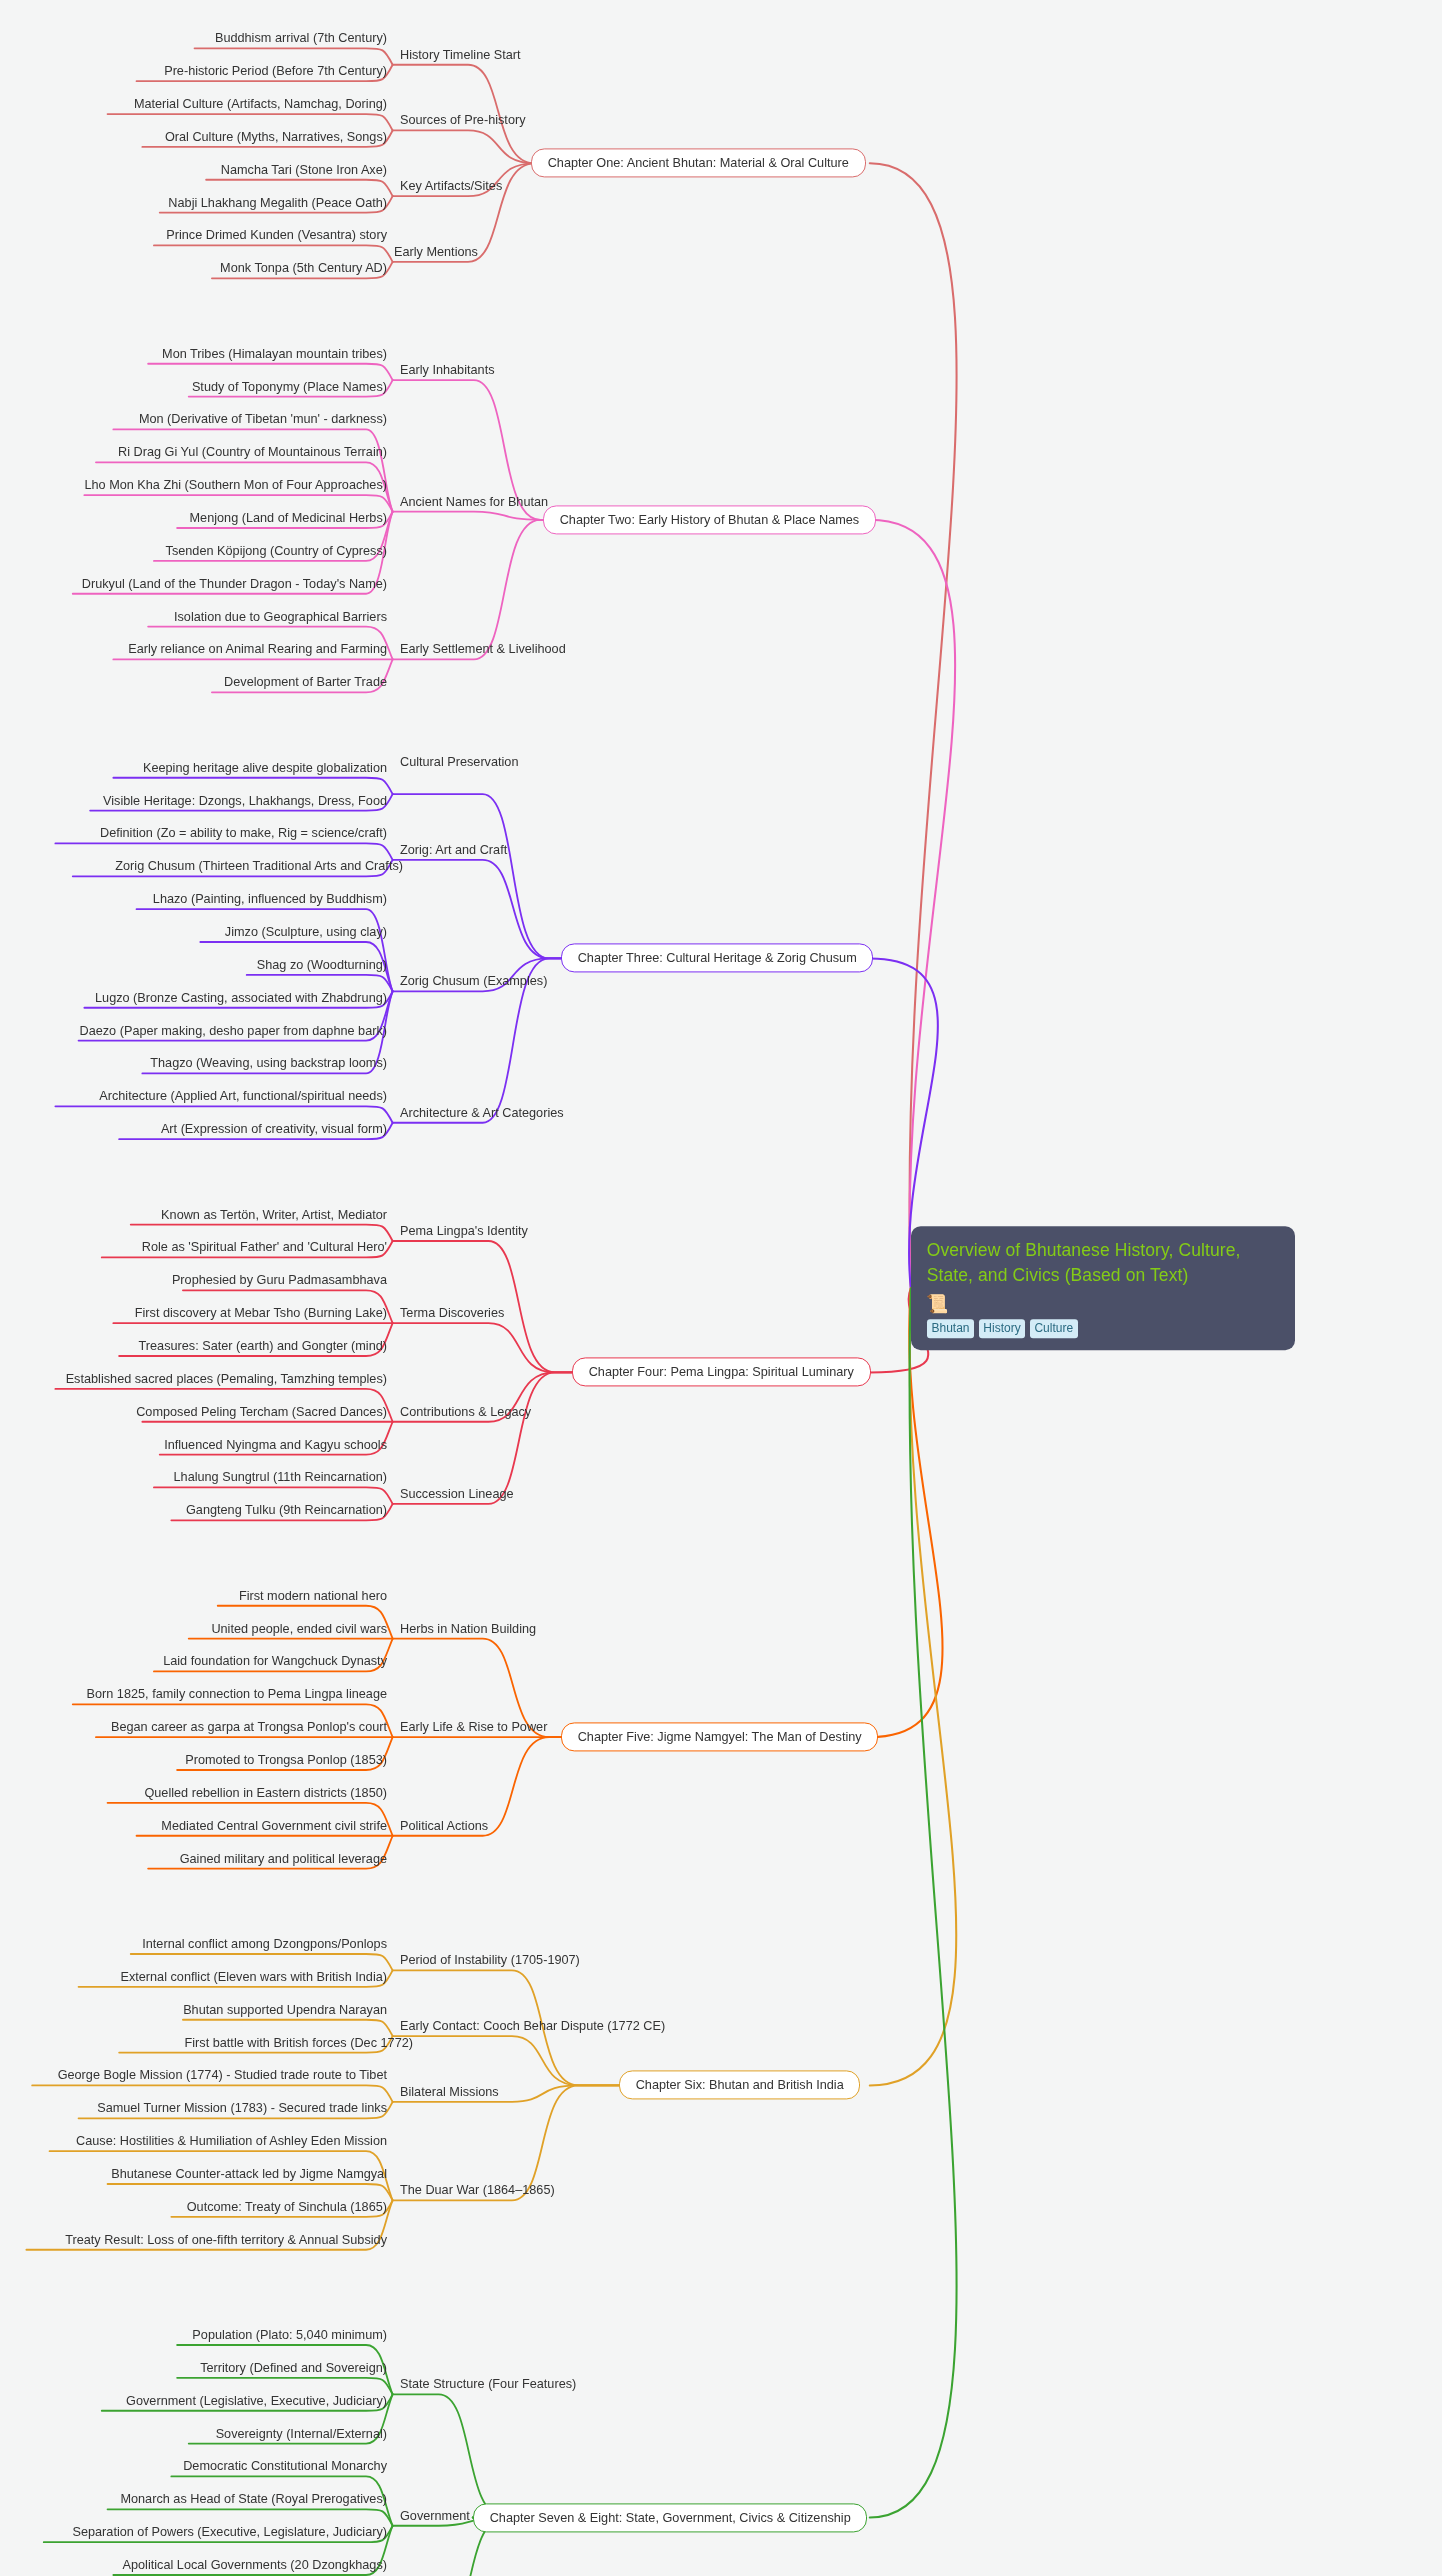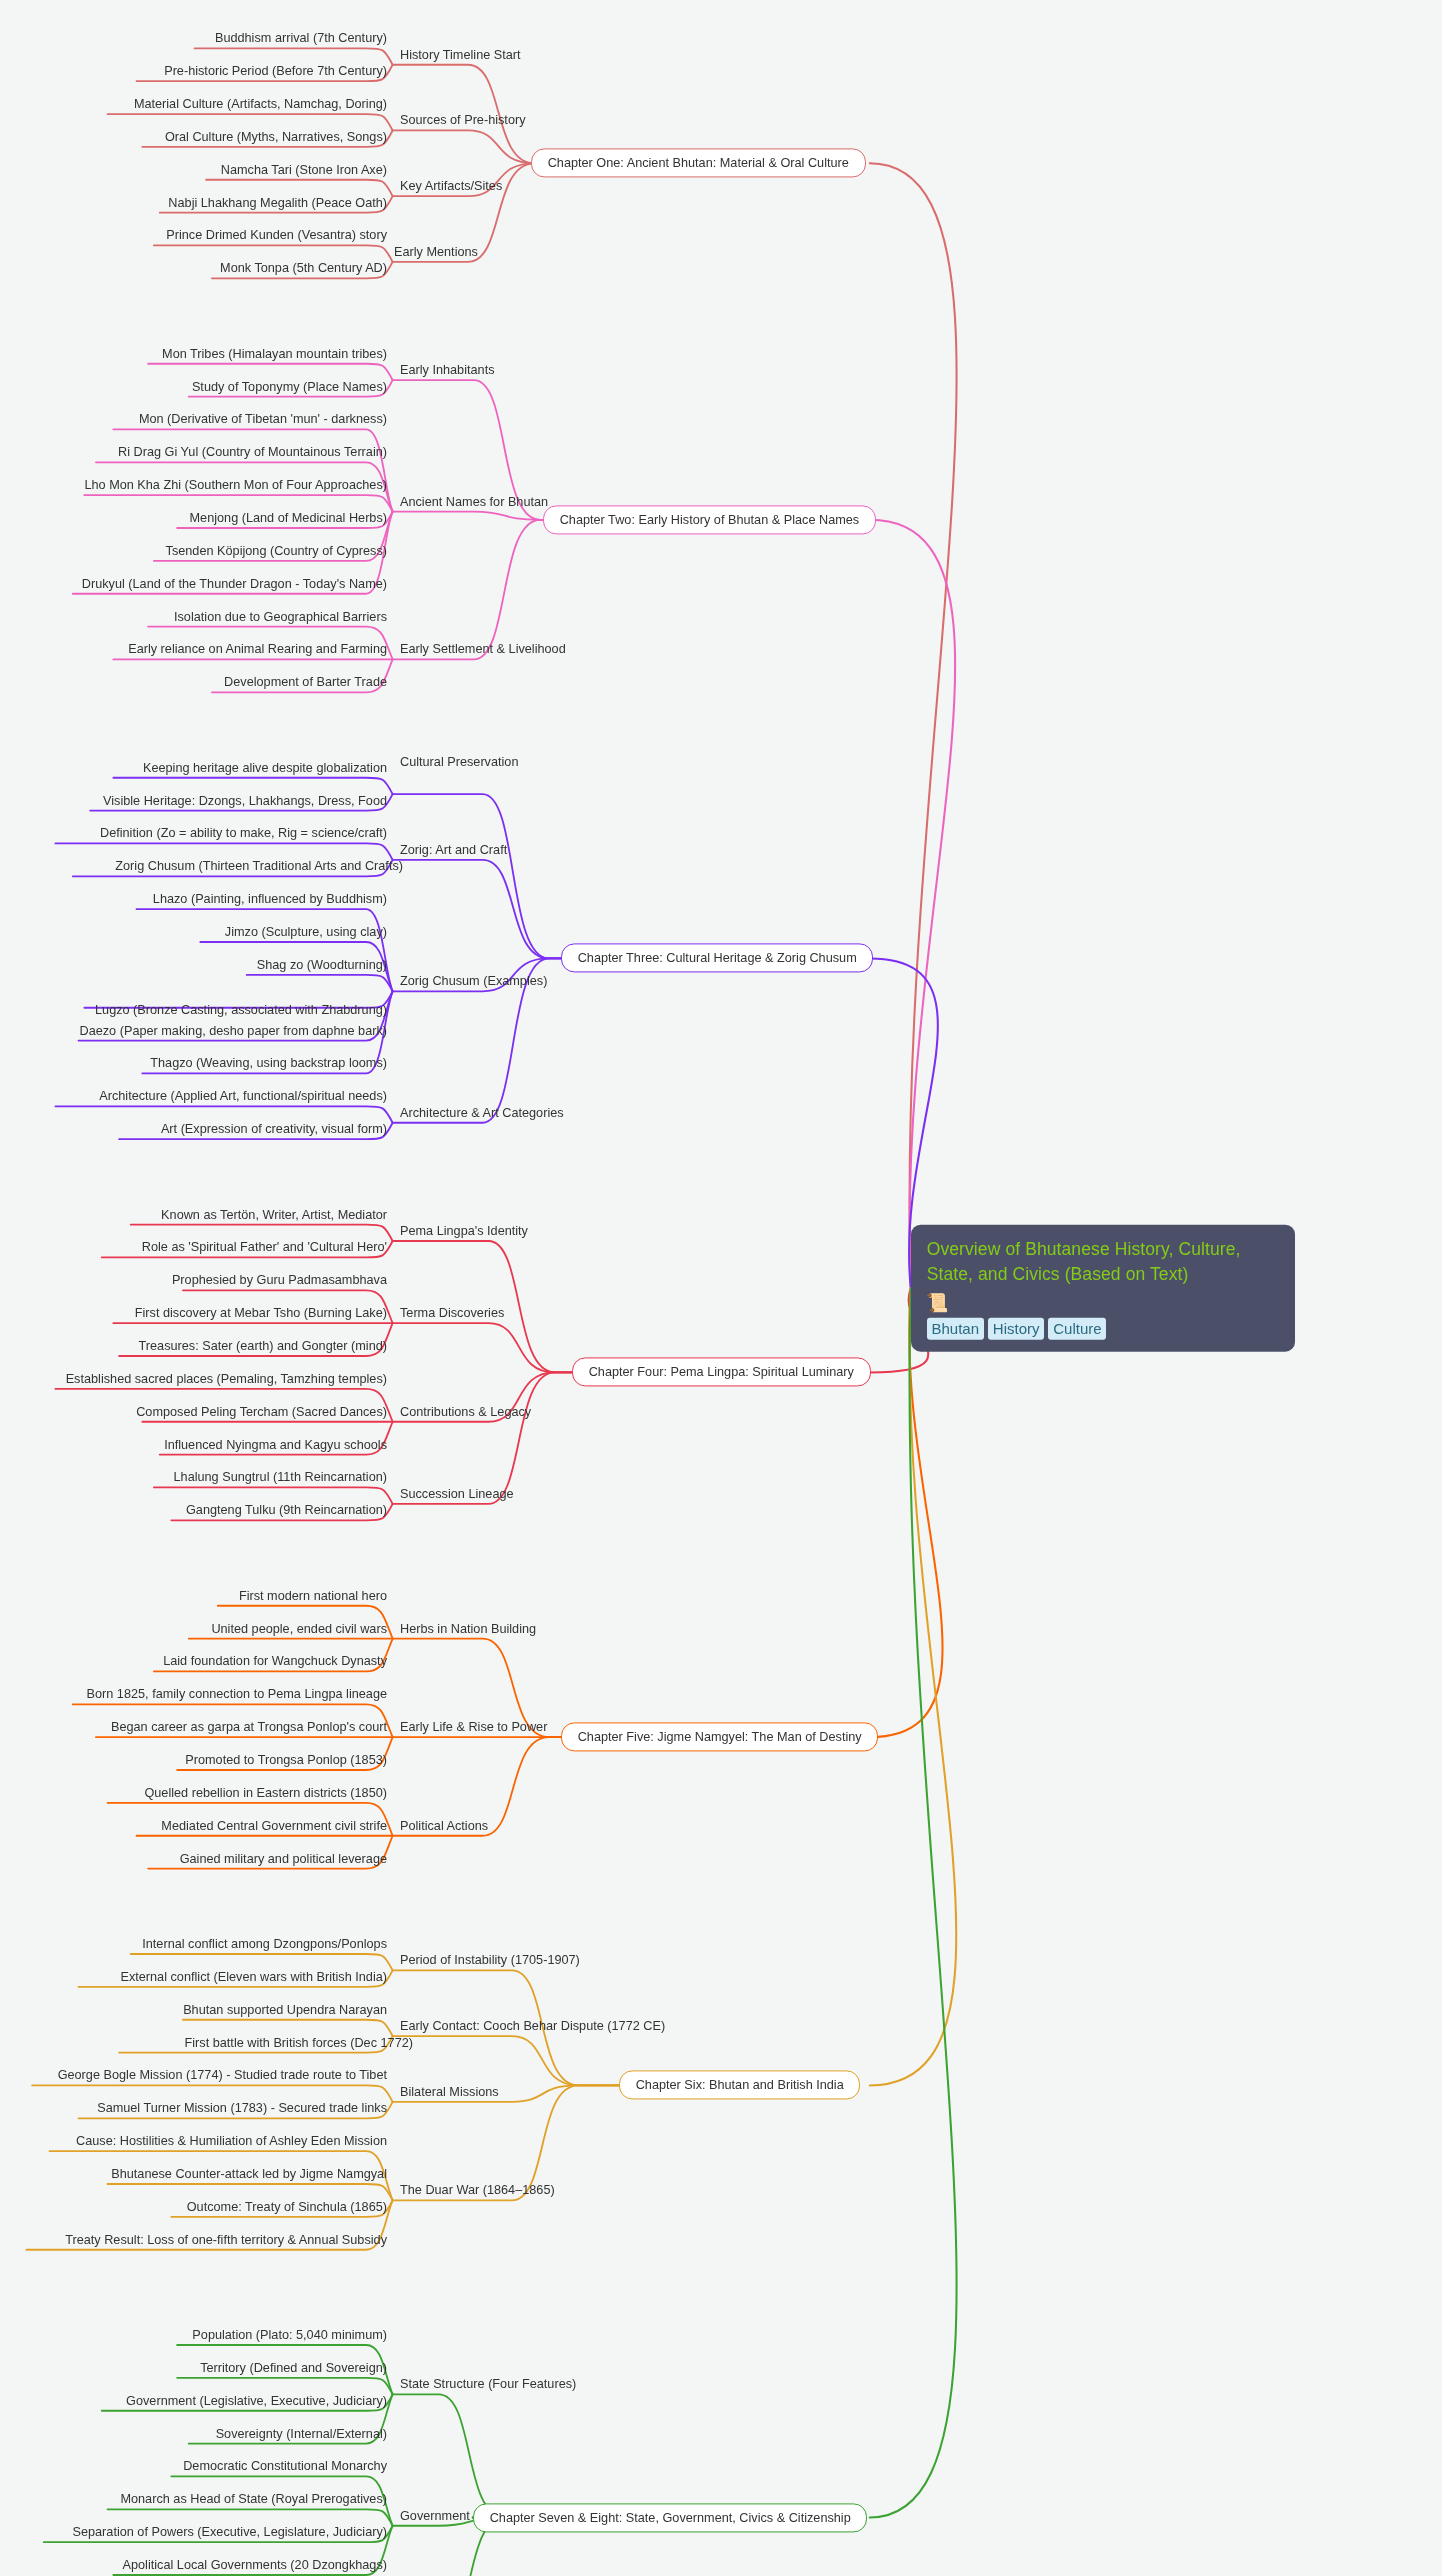--- a/index.html
+++ b/index.html
@@ -42,21 +42,21 @@
     transform:translateY(-50%);
   }
   .root-title{
     color:#84cc16;font-size:17.5px;line-height:1.42;
     letter-spacing:0.1px;
   }
   .root-emoji{font-size:18px;line-height:1;margin-top:7.2px;}
   .root-tags{margin-top:6.6px;display:flex;gap:4.2px;}
   .root-tag{
     background:#d4ecf7;color:#2b6b82;
-    font-size:15px;border-radius:3px;
+    font-size:12px;border-radius:3px;
     padding:1.8px 4.8px 2.4px 4.8px;
   }
 </style>
 </head>
 <body>
 
 <svg id="svg-layer" viewBox="0 0 2389 4265" width="1443" height="2576">
     <path d="M 322 80 L 606 80 C 634 80 636 80 650 107.2 L 650 107.2" fill="none" stroke="#d96c6c" stroke-width="3" stroke-linecap="round"></path>
     <path d="M 226 134.4 L 606 134.4 C 634 134.4 636 134.4 650 107.2 L 650 107.2" fill="none" stroke="#d96c6c" stroke-width="3" stroke-linecap="round"></path>
     <path d="M 178 188.8 L 606 188.8 C 634 188.8 636 188.8 650 216 L 650 216" fill="none" stroke="#d96c6c" stroke-width="3" stroke-linecap="round"></path>
@@ -192,21 +192,21 @@
     <div class="node chapter" style="left: 543px; top: 520px; border-color: rgb(238, 99, 192);">Chapter Two: Early History of Bhutan &amp; Place Names</div>
     <div class="node leaf" style="left: 387px; top: 778px;">Keeping heritage alive despite globalization</div>
     <div class="node leaf" style="left: 387px; top: 811px;">Visible Heritage: Dzongs, Lhakhangs, Dress, Food</div>
     <div class="node mid" style="left: 400px; top: 772px;">Cultural Preservation</div>
     <div class="node leaf" style="left: 387px; top: 843px;">Definition (Zo = ability to make, Rig = science/craft)</div>
     <div class="node leaf" style="left: 403px; top: 876px;">Zorig Chusum (Thirteen Traditional Arts and Crafts)</div>
     <div class="node mid" style="left: 400px; top: 860px;">Zorig: Art and Craft</div>
     <div class="node leaf" style="left: 387px; top: 909px;">Lhazo (Painting, influenced by Buddhism)</div>
     <div class="node leaf" style="left: 387px; top: 942px;">Jimzo (Sculpture, using clay)</div>
     <div class="node leaf" style="left: 387px; top: 975px;">Shag zo (Woodturning)</div>
-    <div class="node leaf" style="left: 387px; top: 1008px; margin-top: 12px;">Lugzo (Bronze Casting, associated with Zhabdrung)</div>
+    <div class="node leaf" style="left: 387px; top: 1008px;">Lugzo (Bronze Casting, associated with Zhabdrung)</div>
     <div class="node leaf" style="left: 387px; top: 1041px;">Daezo (Paper making, desho paper from daphne bark)</div>
     <div class="node leaf" style="left: 387px; top: 1073px;">Thagzo (Weaving, using backstrap looms)</div>
     <div class="node mid" style="left: 400px; top: 991px;">Zorig Chusum (Examples)</div>
     <div class="node leaf" style="left: 387px; top: 1106px;">Architecture (Applied Art, functional/spiritual needs)</div>
     <div class="node leaf" style="left: 387px; top: 1139px;">Art (Expression of creativity, visual form)</div>
     <div class="node mid" style="left: 400px; top: 1123px;">Architecture &amp; Art Categories</div>
     <div class="node chapter" style="left: 561px; top: 958px; border-color: rgb(123, 47, 242);">Chapter Three: Cultural Heritage &amp; Zorig Chusum</div>
     <div class="node leaf" style="left: 387px; top: 1225px;">Known as Tertön, Writer, Artist, Mediator</div>
     <div class="node leaf" style="left: 387px; top: 1257px;">Role as 'Spiritual Father' and 'Cultural Hero'</div>
     <div class="node mid" style="left: 400px; top: 1241px;">Pema Lingpa's Identity</div>

